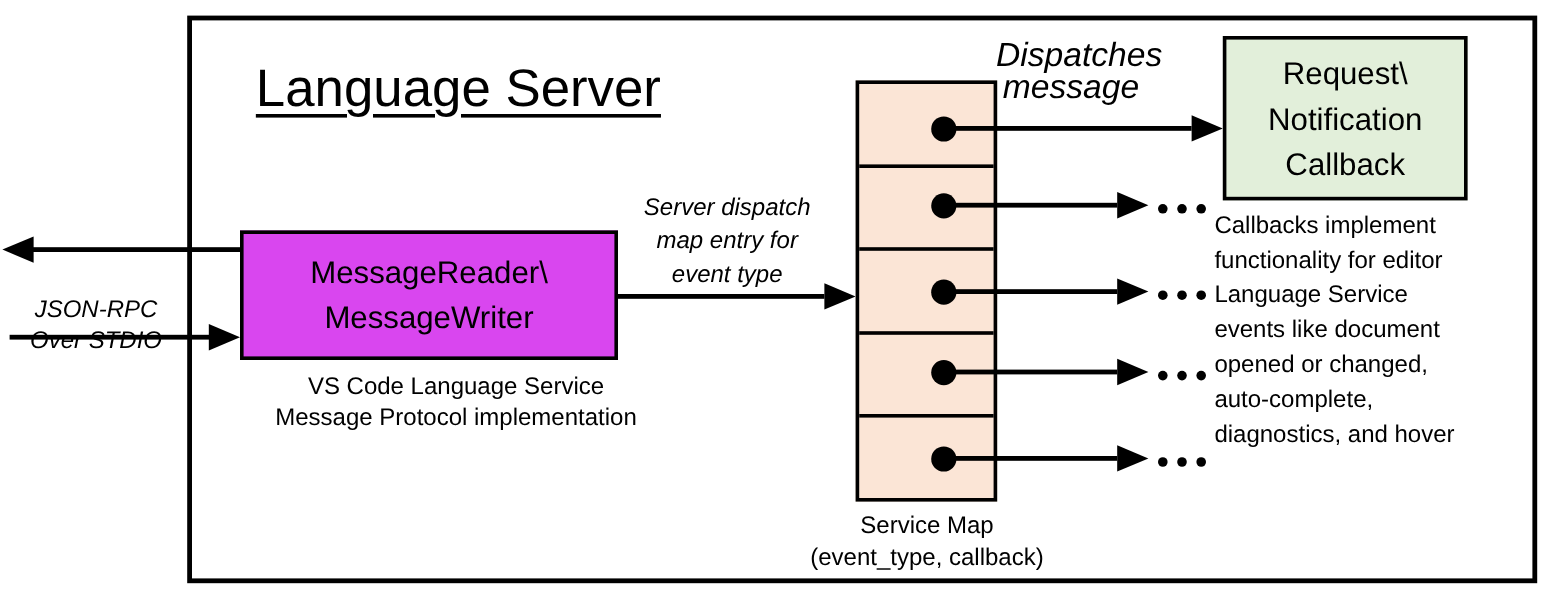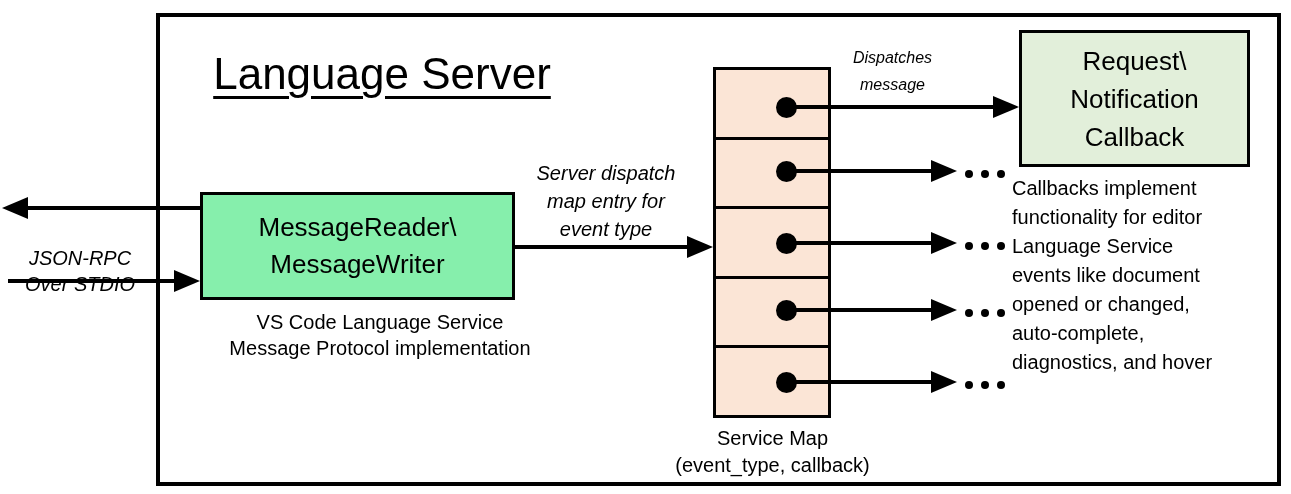--- a/index.html
+++ b/index.html
@@ -41,24 +41,24 @@
   }
   .map-cell{flex:1;}
   .map-cell + .map-cell{border-top:3px solid #000;}
   .map-caption{left:650px;top:425px;width:245px;text-align:center;font-size:20px;line-height:27px;}
   
   .dot{width:21px;height:21px;border-radius:50%;background:#000;}
   
   .ellipsis{display:flex;gap:8px;align-items:center;height:8px;}
   .edot{width:8px;height:8px;border-radius:50%;background:#000;}
   
-  .dispatches-label{left:830px;top:44px;width:125px;text-align:center;font-style:italic;font-size:16px;line-height:27px;}
+  .dispatches-label{left:830px;top:32px;width:125px;text-align:center;font-style:italic;font-size:28px;line-height:27px;}
   
   .callback-box{
-    left:1019px;top:30px;width:231px;height:137px;box-sizing:border-box;
+    left:1019px;top:30px;width:204px;height:137px;box-sizing:border-box;
     border:3px solid #000;display:flex;flex-direction:column;align-items:center;justify-content:center;
     font-size:26px;line-height:38px;text-align:center;
   }
   .callbacks-note{left:1012px;top:174px;width:268px;text-align:left;font-size:20px;line-height:29px;}
 </style>
 </head>
 <body>
 
 <div>
 
@@ -70,21 +70,21 @@
   <div class="abs head-left" style="left:2px;top:197px;"></div>
 
   <div class="abs io-label">
     <div>JSON-RPC</div>
     <div>Over STDIO</div>
   </div>
 
   <div class="abs hline" style="left:8px;top:279px;width:168px;"></div>
   <div class="abs head-right" style="left:174px;top:270px;"></div>
 
-  <div class="abs reader-box" style="background-color: #86efac;">
+  <div class="abs reader-box" style="background-color: #d946ef;">
     <div>MessageReader\</div>
     <div>MessageWriter</div>
   </div>
   <div class="abs reader-caption">
     <div>VS Code Language Service</div>
     <div>Message Protocol implementation</div>
   </div>
 
   <div class="abs lookup-label">
     <div>Server dispatch</div>

